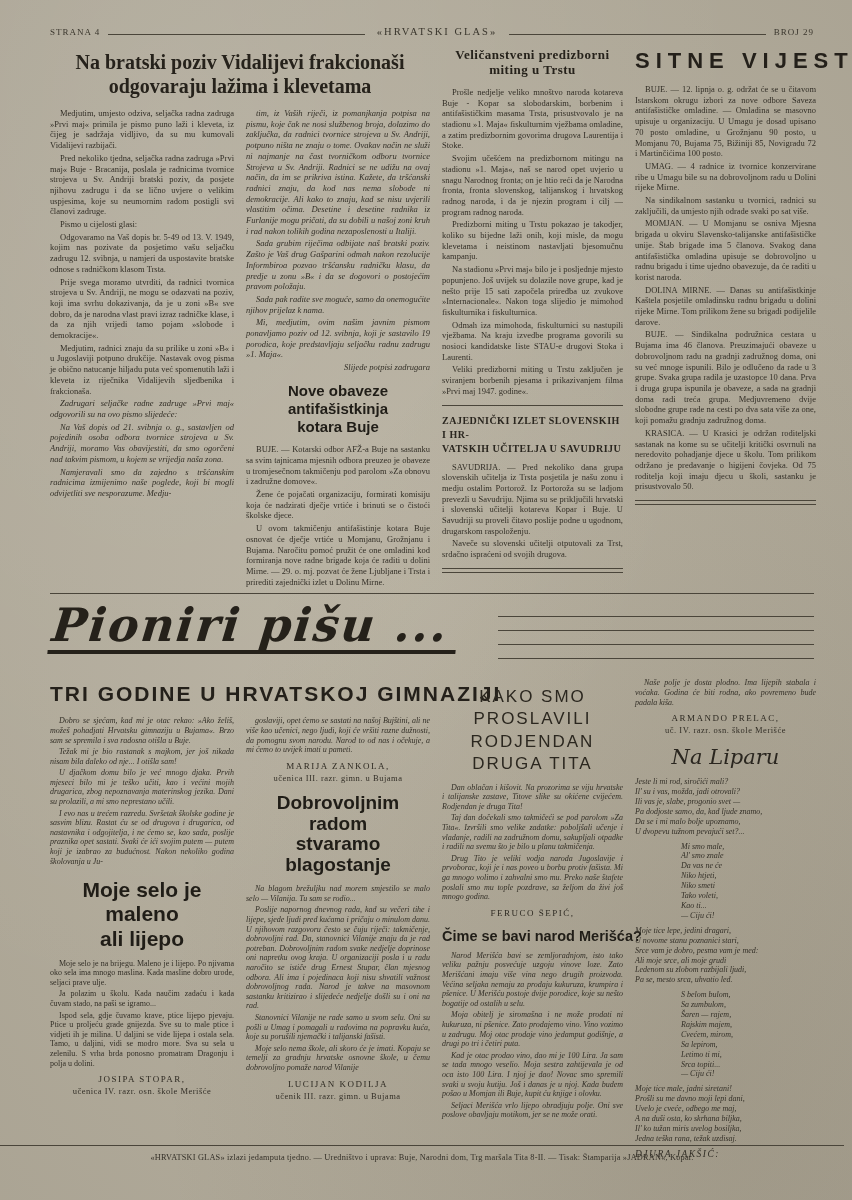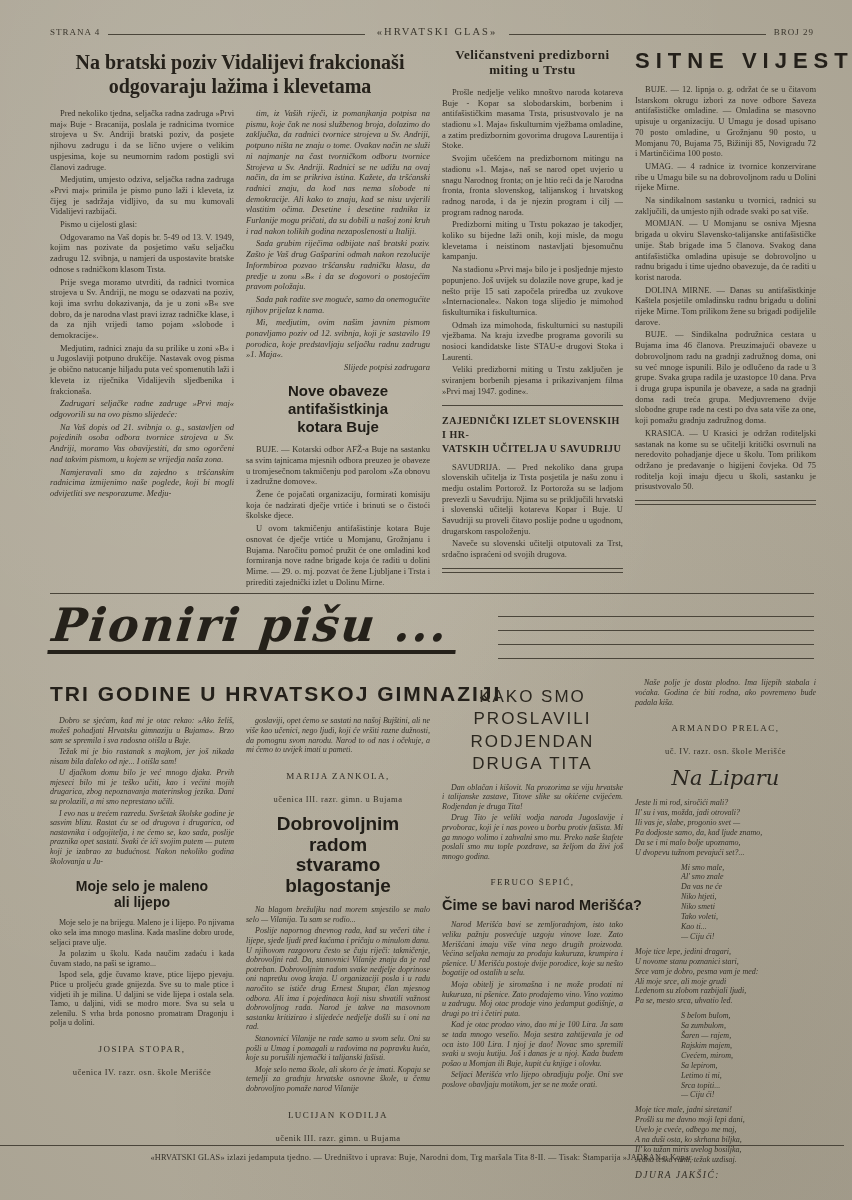--- a/index.html
+++ b/index.html
@@ -21,22 +21,22 @@
   }
   
   .masthead{display:flex;align-items:flex-end;font-size:9px;letter-spacing:1px;color:#3a362d;}
   .masthead .mline{flex:1;border-bottom:1px solid #4a453a;margin:0 8px 3px 8px;height:1px;}
   .masthead .side{white-space:nowrap;padding-bottom:1px;}
   .masthead .center{white-space:nowrap;font-size:10.5px;letter-spacing:2px;padding:0 4px 1px 4px;}
   
   p.b{font-size:8.5px;line-height:1.26;text-align:justify;text-indent:10px;margin:0 0 2px 0;}
   p.it{font-style:italic;}
   .right{text-align:right;font-style:italic;font-size:8.5px;margin-top:0;}
-  .sig{ text-align:center;font-size:9px;letter-spacing:1.5px;margin-top:16px;color:#2e2a22;}
-  .sig2{text-align:center;font-size:8.5px;letter-spacing:.5px;margin-top:13px;font-variant:normal;font-family:Liberation Serif, serif;}
+  .sig{ text-align:center;font-size:9px;letter-spacing:1.5px;margin-top:6px;color:#2e2a22;}
+  .sig2{text-align:center;font-size:8.5px;letter-spacing:.5px;margin-top:2px;font-variant:normal;font-family:Liberation Serif, serif;}
   
   .topsec{display:flex;gap:12px;margin-top:10px;}
   .w2{width:380px;flex:none;}
   .w1{width:181px;flex:none;}
   .twocol{display:flex;gap:12px;}
   .twocol .c{width:184px;flex:none;}
   .h-serif{font-family:"Liberation Serif",serif;font-weight:bold;color:#26221b;text-align:center;}
   .t-bratski{font-size:20px;line-height:1.2;margin:2px 0 10px 0;}
   .t-miting{font-size:13px;line-height:1.15;margin:0 0 9px 0;letter-spacing:.5px;}
   .t-sitne{font-family:"Liberation Sans",sans-serif;font-weight:bold;font-size:22px;letter-spacing:6px;text-align:center;color:#24201a;margin:0 0 10px 0;white-space:nowrap;}
@@ -53,21 +53,21 @@
     display:inline-block;letter-spacing:2px;
   }
   .head-rules{flex:1;margin-left:40px;margin-top:14px;}
   .head-rules div{border-top:1.5px solid #4a453a;margin-bottom:13px;}
   
   .botsec{display:flex;gap:12px;margin-top:6px;}
   p.s{font-size:8px;line-height:1.2;text-align:justify;text-indent:9px;margin:0 0 2px 0;}
   .t-tri{font-family:"Liberation Sans",sans-serif;font-weight:bold;font-size:21px;letter-spacing:2px;text-align:center;color:#24201a;margin:4px 0 10px 0;white-space:nowrap;}
   .t-kako{font-family:"Liberation Sans",sans-serif;font-size:17px;letter-spacing:2px;text-align:center;color:#2b271f;line-height:1.3;margin:8px 0 8px 0;}
   .t-dobro{font-family:"Liberation Sans",sans-serif;font-weight:bold;font-size:19px;line-height:1.1;text-align:center;color:#201d17;margin:10px 0 8px 0;}
-  .t-mojeselo{font-family:"Liberation Sans",sans-serif;font-weight:bold;font-size:14px;line-height:1.15;text-align:center;color:#201d17;margin:12px 0 8px 0;}
+  .t-mojeselo{font-family:"Liberation Sans",sans-serif;font-weight:bold;font-size:21px;line-height:1.15;text-align:center;color:#201d17;margin:12px 0 8px 0;}
   .t-cime{font-family:"Liberation Sans",sans-serif;font-weight:bold;font-size:14.5px;text-align:center;color:#201d17;margin:10px 0 7px 0;white-space:nowrap;}
   .t-lipar{font-family:"DejaVu Serif",serif;font-style:italic;font-size:21px;text-align:center;color:#2a261f;margin:10px 0 8px 0;font-weight:normal;}
   .poem{font-style:italic;font-size:8px;line-height:1.24;white-space:pre-line;margin:0 0 5px 0;}
   .poem.ind{margin-left:46px;}
   .poem-author{font-style:italic;font-size:9.5px;letter-spacing:1.5px;margin-top:4px;}
   
   .footer{position:absolute;left:0;right:8px;bottom:38px;border-top:1px solid #4a453a;padding:7px 30px 0 30px;}
   .footer div{text-align:center;font-size:8.3px;letter-spacing:.2px;color:#332f27;}
 </style>
 </head>
@@ -85,22 +85,22 @@
 
   <div class="topsec">
 
     <div class="w2">
       <div class="h-serif t-bratski">
         <div>Na bratski poziv Vidalijevi frakcionaši</div>
         <div>odgovaraju lažima i klevetama</div>
       </div>
       <div class="twocol">
         <div class="c">
+          <p class="b">Medjutim, umjesto odziva, seljačka radna zadruga »Prvi maj« primila je pismo puno laži i kleveta, iz čijeg je sadržaja vidljivo, da su mu kumovali Vidalijevi razbijači.</p>
           <p class="b">Pred nekoliko tjedna, seljačka radna zadruga »Prvi maj« Buje - Bracanija, poslala je radnicima tvornice strojeva u Sv. Andriji bratski poziv, da posjete njihovu zadrugu i da se lično uvjere o velikim uspjesima, koje su neumornim radom postigli svi članovi zadruge.</p>
-          <p class="b">Medjutim, umjesto odziva, seljačka radna zadruga »Prvi maj« primila je pismo puno laži i kleveta, iz čijeg je sadržaja vidljivo, da su mu kumovali Vidalijevi razbijači.</p>
           <p class="b">Pismo u cijelosti glasi:</p>
           <p class="b">Odgovaramo na Vaš dopis br. 5-49 od 13. V. 1949, kojim nas pozivate da posjetimo vašu seljačku zadrugu 12. svibnja, u namjeri da uspostavite bratske odnose s radničkom klasom Trsta.</p>
           <p class="b">Prije svega moramo utvrditi, da radnici tvornica strojeva u Sv. Andriji, ne mogu se odazvati na poziv, koji ima svrhu dokazivanja, da je u zoni »B« sve dobro, da je narodna vlast pravi izraz radničke klase, i da za njih vrijedi tamo pojam »slobode i demokracije«.</p>
           <p class="b">Medjutim, radnici znaju da su prilike u zoni »B« i u Jugoslaviji potpuno drukčije. Nastavak ovog pisma je obično natucanje hiljadu puta već spomenutih laži i kleveta iz riječnika Vidalijevih sljedbenika i frakcionaša.</p>
           <p class="b it">Zadrugari seljačke radne zadruge »Prvi maj« odgovorili su na ovo pismo slijedeće:</p>
           <p class="b it">Na Vaš dopis od 21. svibnja o. g., sastavljen od pojedinih osoba odbora tvornice strojeva u Sv. Andriji, moramo Vas obavijestiti, da smo ogorčeni nad takvim pismom, u kojem se vrijedja naša zona.</p>
           <p class="b it">Namjeravali smo da zajedno s tršćanskim radnicima izmijenimo naše poglede, koji bi mogli odvijetliti sve nesporazume. Medju-</p>
         </div>
         <div class="c">
           <p class="b it">tim, iz Vaših riječi, iz pomanjkanja potpisa na pismu, koje čak ne nosi službenog broja, dolazimo do zaključka, da radnici tvornice strojeva u Sv. Andriji, potpuno ništa ne znaju o tome. Ovakav način ne služi ni najmanje na čast tvorničkom odboru tvornice Strojeva u Sv. Andriji. Radnici se ne udižu na ovaj način, da im se prikriva istina. Kažete, da tršćanski radnici znaju, da kod nas nema slobode ni demokracije. Ali kako to znaju, kad se nisu uvjerili vlastitim očima. Desetine i desetine radnika iz Furlanije mogu pričati, da su dobili u našoj zoni kruh i rad nakon tolikih godina nezaposlenosti u Italiji.</p>
@@ -210,20 +210,21 @@
       </div>
     </div>
 
     <div class="w1">
       <div class="t-kako">
         <div>KAKO SMO PROSLAVILI</div>
         <div>RODJENDAN</div>
         <div>DRUGA TITA</div>
       </div>
       <p class="s it">Dan oblačan i kišovit. Na prozorima se viju hrvatske i talijanske zastave, Titove slike su okićene cvijećem. Rodjendan je druga Tita!</p>
+      <p class="s it">Taj dan dočekali smo takmičeći se pod parolom »Za Tita«. Izvršili smo velike zadatke: poboljšali učenje i vladanje, radili na zadružnom domu, sakupljali otpadke i radili na svemu što je bilo u planu takmičenja.</p>
       <p class="s it">Drug Tito je veliki vodja naroda Jugoslavije i prvoborac, koji je i nas poveo u borbu protiv fašista. Mi ga mnogo volimo i zahvalni smo mu. Preko naše štafete poslali smo mu tople pozdrave, sa željom da živi još mnogo godina.</p>
       <div class="sig">FERUCO ŠEPIĆ,</div>
 
       <div>
         <div class="t-cime">Čime se bavi narod Merišća?</div>
         <p class="s it">Narod Merišća bavi se zemljoradnjom, isto tako veliku pažnju posvećuje uzgoju vinove loze. Zato Merišćani imaju više vina nego drugih proizvoda. Većina seljaka nemaju za prodaju kukuruza, krumpira i pšenice. U Merišću postoje dvije porodice, koje su nešto bogatije od ostalih u selu.</p>
         <p class="s it">Moja obitelj je siromašna i ne može prodati ni kukuruza, ni pšenice. Zato prodajemo vino. Vino vozimo u zadrugu. Moj otac prodaje vino jedamput godišnje, a drugi po tri i četiri puta.</p>
         <p class="s it">Kad je otac prodao vino, dao mi je 100 Lira. Ja sam se tada mnogo veselio. Moja sestra zahtijevala je od oca isto 100 Lira. I njoj je dao! Novac smo spremili svaki u svoju kutiju. Još i danas je u njoj. Kada budem pošao u Momjan ili Buje, kupit ću knjige i olovku.</p>
         <p class="s it">Seljaci Merišća vrlo lijepo obradjuju polje. Oni sve poslove obavljaju motikom, jer se ne može orati.</p>
       </div>

